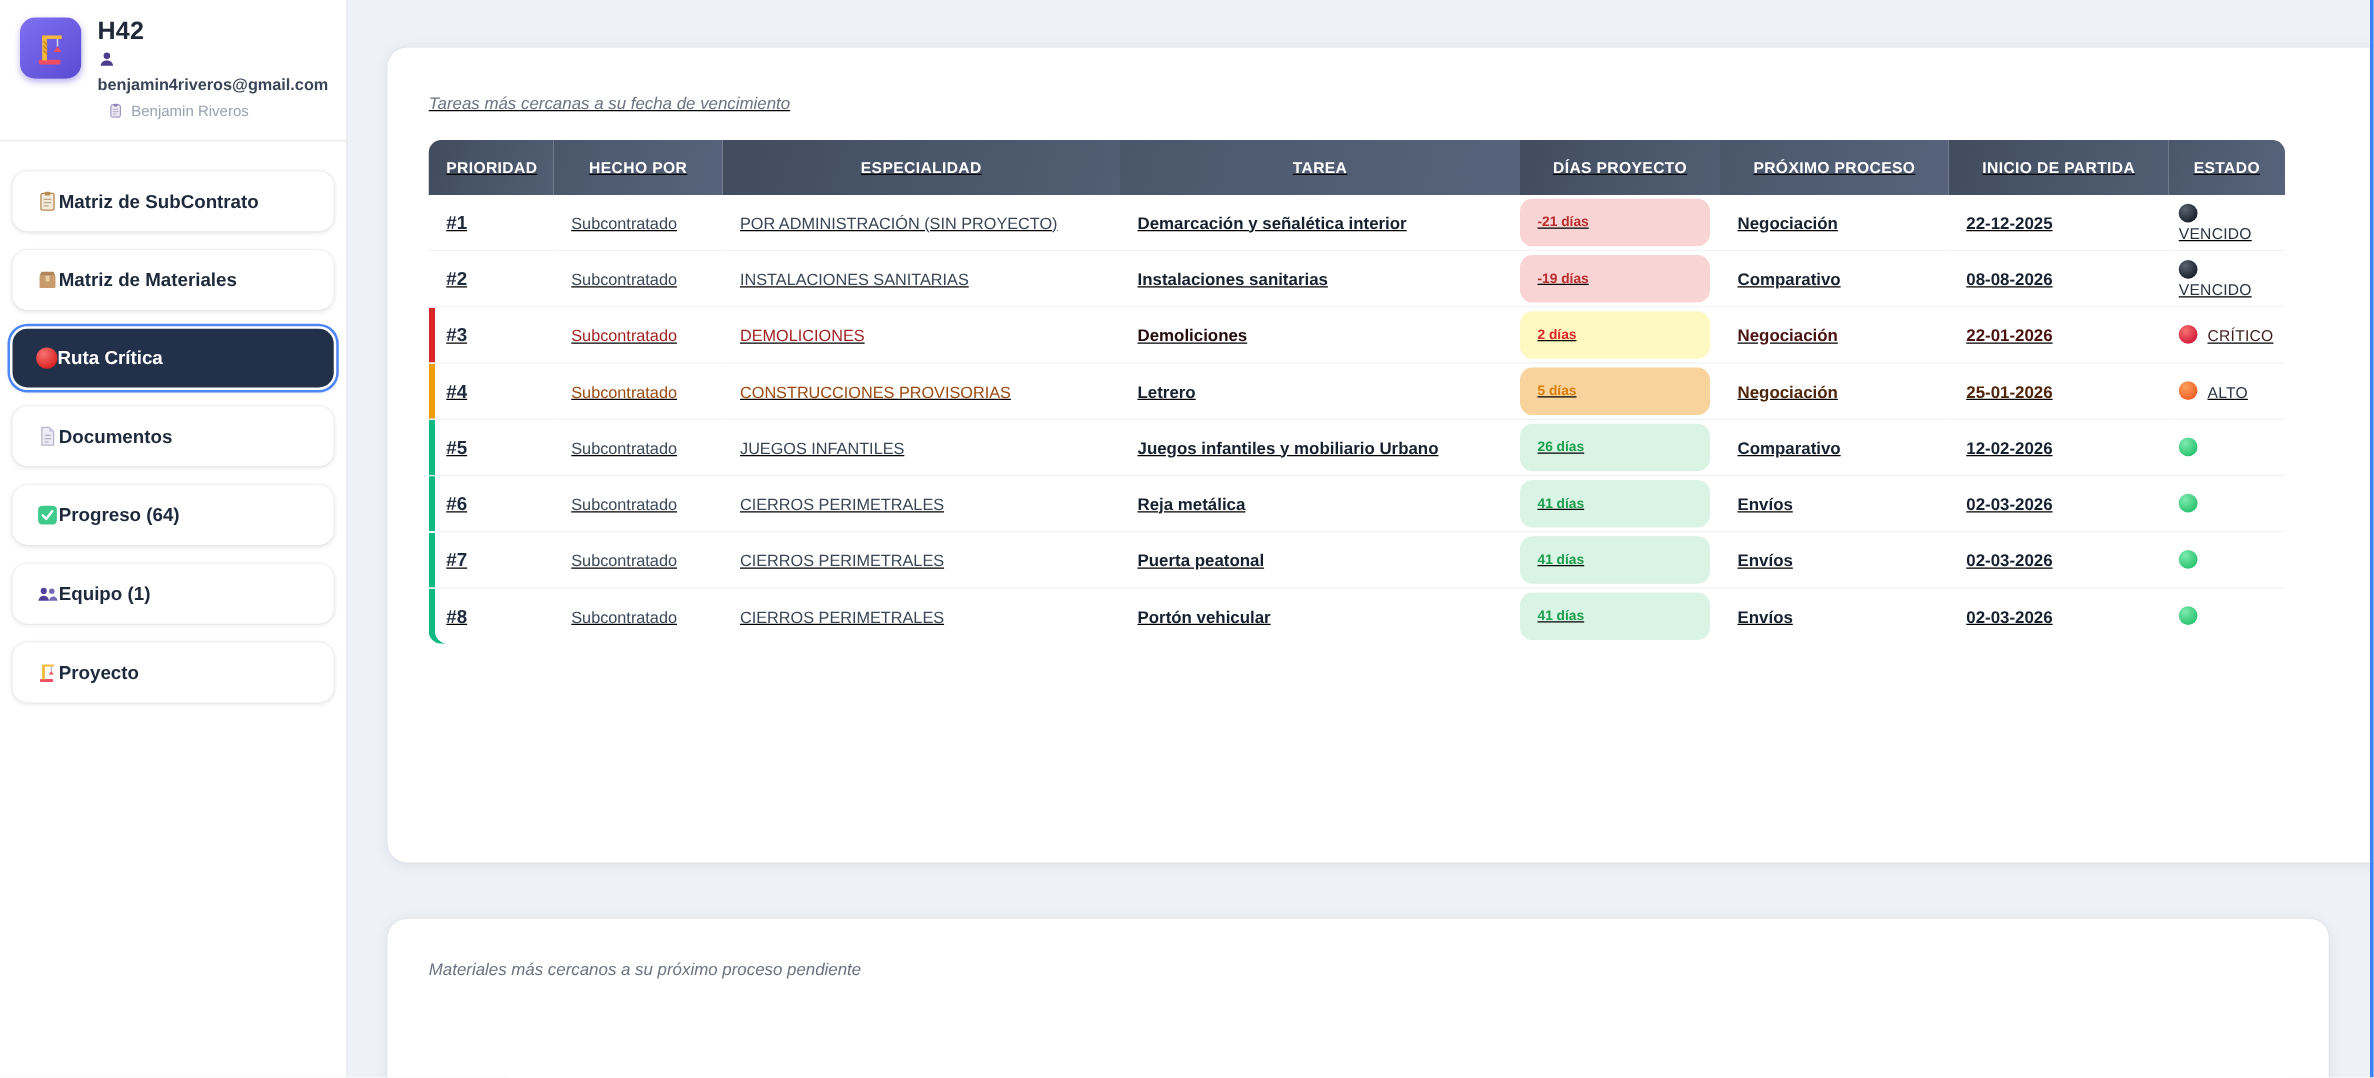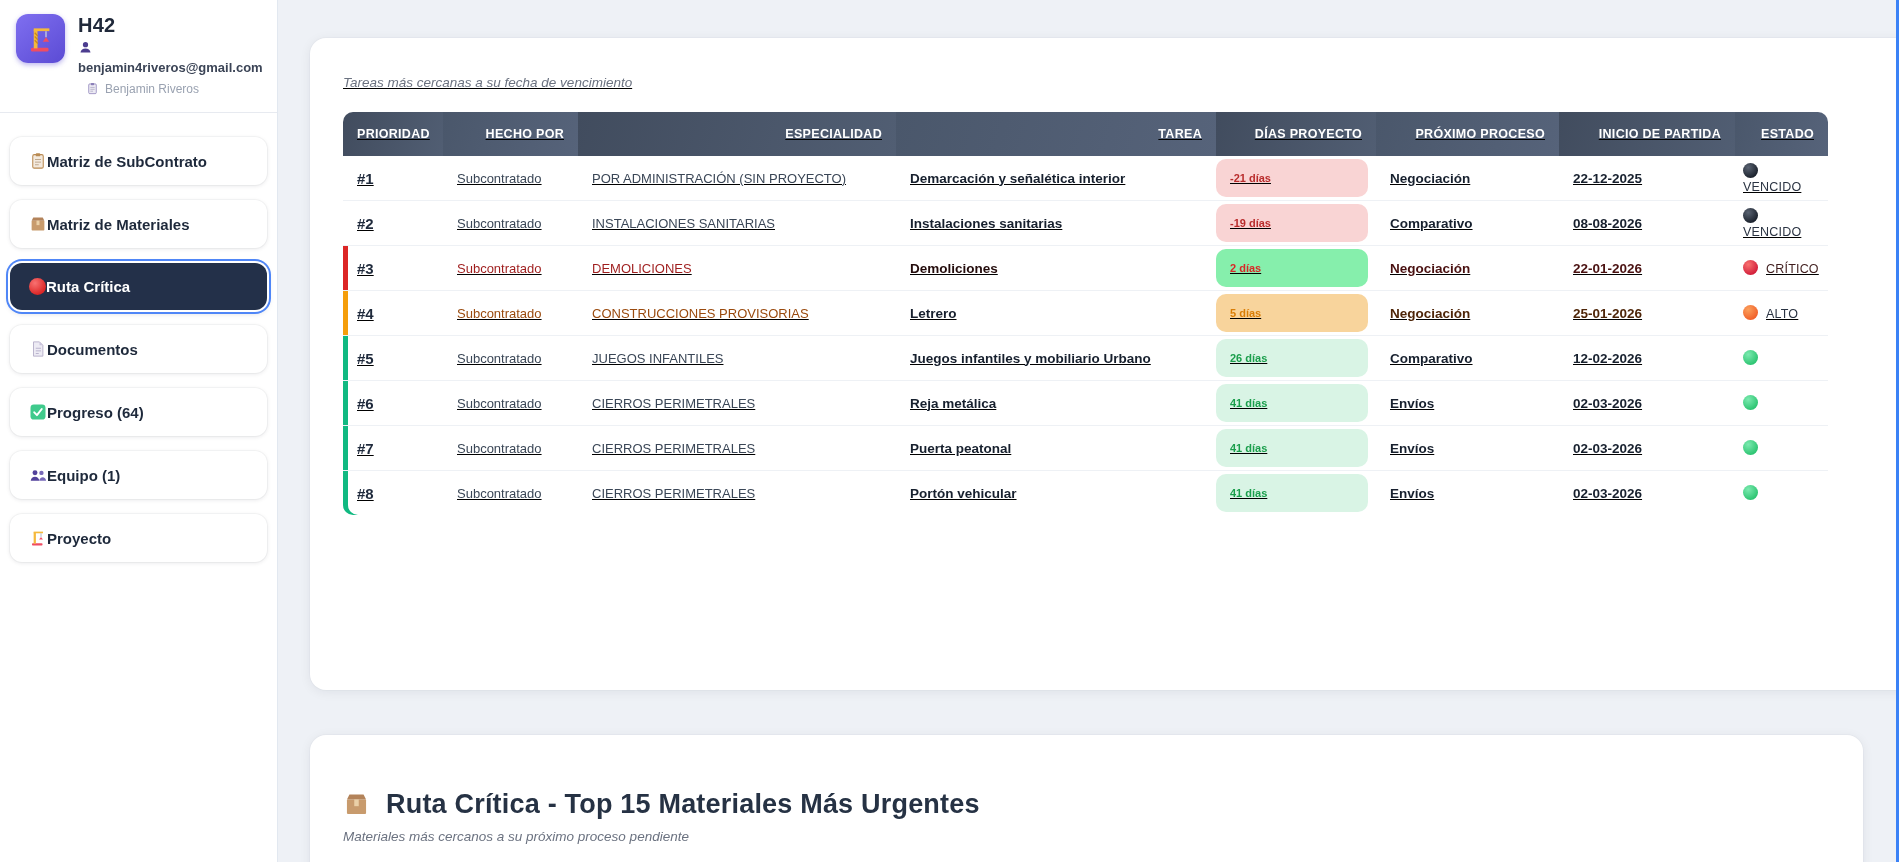--- a/index.html
+++ b/index.html
@@ -66,21 +66,21 @@
 
   .card-title-row { display:flex; align-items:center; gap:16px; margin-top:30px; }
   .big-dot { width:26px; height:26px; border-radius:50%;
     background:radial-gradient(circle at 35% 30%, #f87171, #dc2626 72%); flex:0 0 auto; }
   h1.card-title { font-size:27px; font-weight:800; color:#263244; letter-spacing:.2px; }
   .card-subtitle { margin-top:9px; font-size:13.5px; font-style:italic; color:#6b7280; }
 
   
   table.rc { width:1485px; margin-top:22px; border-collapse:separate; border-spacing:0; table-layout:fixed; }
   thead th {
-    height:44px; padding:0 14px; text-align:right;
+    height:44px; padding:0 14px; text-align:center;
     color:#fff; font-size:12.5px; font-weight:700; letter-spacing:.3px;
     background:linear-gradient(105deg,#414c5e 0%,#515e73 100%);
   }
   thead th:nth-child(even){ background:linear-gradient(105deg,#4a576b 0%,#56637a 100%); }
   thead th:first-child { border-top-left-radius:10px; }
   thead th:last-child  { border-top-right-radius:10px; }
   tbody td {
     height:44px; padding:0 14px; background:#fff;
     border-bottom:1px solid #eef1f5; font-size:13.5px; color:#2b3546;
   }
@@ -101,21 +101,21 @@
   .estado-label { font-size:12.5px; color:#2a3342; letter-spacing:.2px; }
 
   
   tr.sev-vencido .dias-pill { background:#f9d4d4; color:#b92c2c; }
   tr.sev-vencido .estado-dot { background:radial-gradient(circle at 35% 30%, #5a6372, #1c232e 72%); }
 
   tr.sev-critico td:first-child { box-shadow:inset 5px 0 0 #dc2626; }
   tr.sev-critico .cell-hecho, tr.sev-critico .cell-especialidad { color:#9f1d1d; }
   tr.sev-critico .cell-tarea { color:#240c0c; }
   tr.sev-critico .cell-proceso, tr.sev-critico .cell-inicio { color:#4a1111; }
-  tr.sev-critico .dias-pill { background:#86efac; color:#da2626; }
+  tr.sev-critico .dias-pill { background:#fef9c3; color:#da2626; }
   tr.sev-critico .estado-dot { background:radial-gradient(circle at 35% 30%, #f8716f, #d3203c 72%); }
   tr.sev-critico .estado-label { color:#3f1d1d; }
 
   tr.sev-alto td:first-child { box-shadow:inset 5px 0 0 #f59e0b; }
   tr.sev-alto .cell-hecho, tr.sev-alto .cell-especialidad { color:#9a4a0e; }
   tr.sev-alto .cell-proceso, tr.sev-alto .cell-inicio { color:#4e2508; }
   tr.sev-alto .dias-pill { background:#f8d49c; color:#d97d06; }
   tr.sev-alto .estado-dot { background:radial-gradient(circle at 35% 30%, #fba05c, #f1622b 72%); }
 
   tr.sev-ok td:first-child { box-shadow:inset 5px 0 0 #10b981; }
@@ -372,28 +372,18 @@
             </td>
           <td class="cell-proceso">Envíos</td>
           <td class="cell-inicio">02-03-2026</td>
           <td class="cell-estado"><span class="estado-dot"></span><span class="estado-label"></span></td>
         </tr>
       </tbody>
     </table>
   </section>
 
   <section class="card card-materiales">
-    <div class="card-title-row">
-      <span class="nav-ico" style="width:27px;height:27px;">
-        <svg viewBox="0 0 24 24" width="27" height="27">
-          <rect x="3.5" y="7.5" width="17" height="13" rx="1" fill="#c89b6d"></rect>
-          <path d="M3.5 7.5 h17 l-2.2-4.3 H5.7 z" fill="#b3835a"></path>
-          <rect x="10" y="7.5" width="4" height="6" fill="#ead0a7"></rect>
-        </svg>
-      </span>
-      <h1 class="card-title">Ruta Crítica - Top 15 Materiales Más Urgentes</h1>
-    </div>
     <div class="card-subtitle">Materiales más cercanos a su próximo proceso pendiente</div>
 
   </section>
 </main>
 
 <div class="edge-line"></div>
 
 </body></html>

